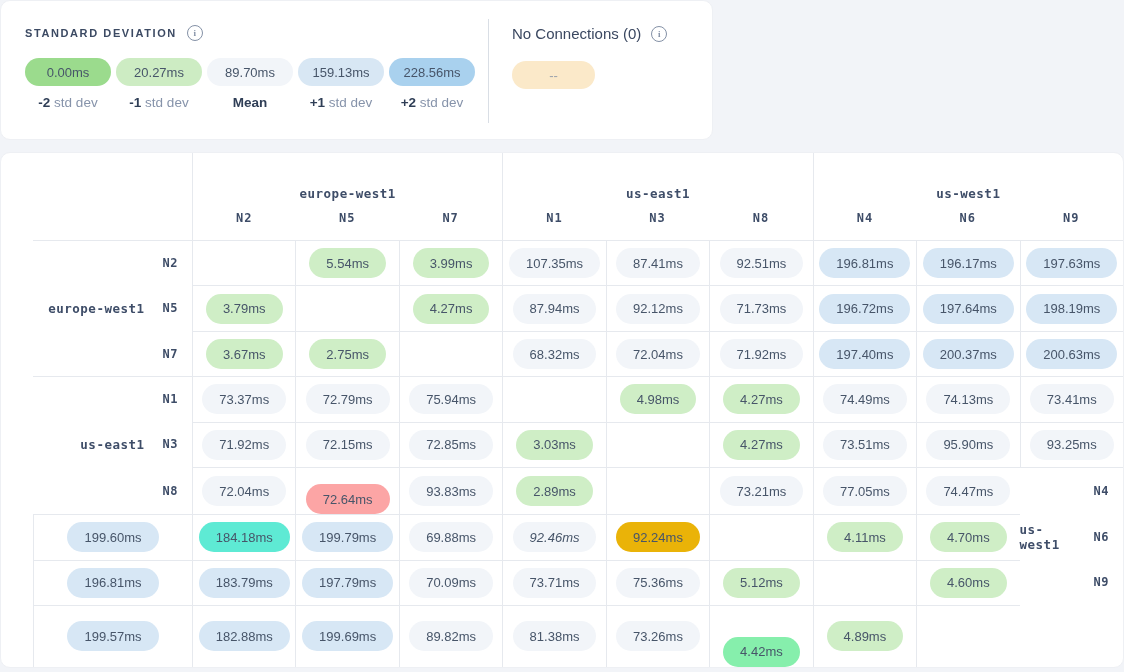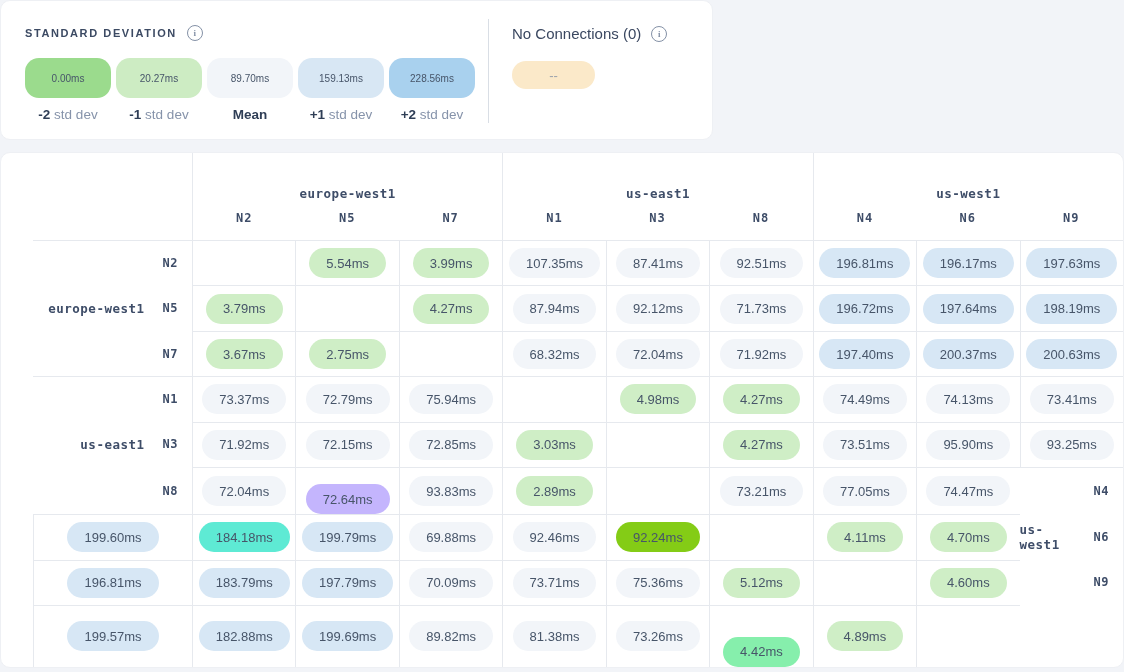--- a/index.html
+++ b/index.html
@@ -31,23 +31,23 @@
   }
   .info-icon{
     width:16px;height:16px;border:1.4px solid #8491a6;border-radius:50%;
     display:inline-flex;align-items:center;justify-content:center;
     font-size:9px;color:#8491a6;font-weight:bold;font-family:"Liberation Serif",serif;
     cursor:pointer;flex:0 0 auto;
   }
   .buckets{display:flex;gap:5px;margin-top:17px;}
   .bucket{width:86px;display:flex;flex-direction:column;align-items:center;}
   .lpill{
-    width:86px;height:40px;border-radius:14px;
+    width:86px;height:28px;border-radius:14px;
     display:flex;align-items:center;justify-content:center;
-    font-size:10px;color:#475569;
+    font-size:13px;color:#475569;
   }
   .blabel{margin-top:9px;font-size:13.5px;color:var(--label-light);white-space:nowrap;}
   .blabel b{color:var(--label-dark);font-weight:bold;}
   .legend-divider{position:absolute;left:487px;top:18px;width:1px;height:104px;background:#d9dee5;}
   .legend-right{position:absolute;left:511px;top:0;}
   .nc-title-row{display:flex;align-items:center;gap:10px;margin-top:24px;}
   .nc-title{font-size:15px;color:#3a4760;}
   .nc-pill{
     margin-top:19px;width:83px;height:28px;border-radius:14px;
     display:flex;align-items:center;justify-content:center;
@@ -281,21 +281,21 @@
       <div class="mcell bl bt">
         <span class="pill" style="background: rgb(242, 245, 249);">93.25ms</span>
       </div>
       <div class="mcell mono rowh">
         <span>N8</span>
       </div>
       <div class="mcell bl bt">
         <span class="pill" style="background: rgb(242, 245, 249);">72.04ms</span>
       </div>
       <div class="mcell bl bt">
-        <span class="pill" style="background: #c4b5fd; margin-top: 16px;">72.64ms</span>
+        <span class="pill" style="background: #fca5a5; margin-top: 16px;">72.64ms</span>
       </div>
       <div class="mcell bl bt">
         <span class="pill" style="background: rgb(242, 245, 249);">93.83ms</span>
       </div>
       <div class="mcell bl bt">
         <span class="pill" style="background: rgb(207, 238, 198);">2.89ms</span>
       </div>
       <div class="mcell bl bt"></div>
       <div class="mcell bl bt">
         <span class="pill" style="background: rgb(242, 245, 249);">73.21ms</span>
@@ -315,24 +315,24 @@
       <div class="mcell bl bt">
         <span class="pill" style="background: #5eead4; text-align: right;">184.18ms</span>
       </div>
       <div class="mcell bl bt">
         <span class="pill" style="background: rgb(215, 231, 245);">199.79ms</span>
       </div>
       <div class="mcell bl bt">
         <span class="pill" style="background: rgb(242, 245, 249);">69.88ms</span>
       </div>
       <div class="mcell bl bt">
-        <span class="pill" style="background: rgb(242, 245, 249);">92.46ms</span>
-      </div>
-      <div class="mcell bl bt">
-        <span class="pill" style="background: #84cc16;">92.24ms</span>
+        <span class="pill" style="background: rgb(242, 245, 249); font-style: italic;">92.46ms</span>
+      </div>
+      <div class="mcell bl bt">
+        <span class="pill" style="background: #eab308;">92.24ms</span>
       </div>
       <div class="mcell bl bt"></div>
       <div class="mcell bl bt">
         <span class="pill" style="background: rgb(207, 238, 198);">4.11ms</span>
       </div>
       <div class="mcell bl bt">
         <span class="pill" style="background: rgb(207, 238, 198);">4.70ms</span>
       </div>
       <div class="mcell mono rowh">
         <span class="region">us-west1</span>

